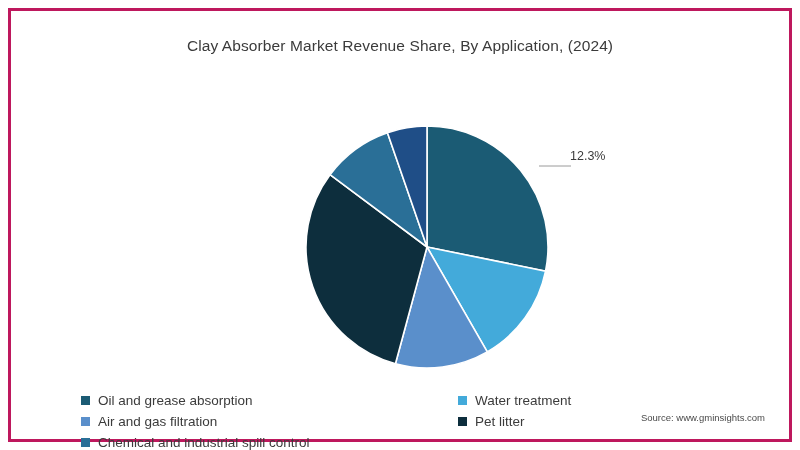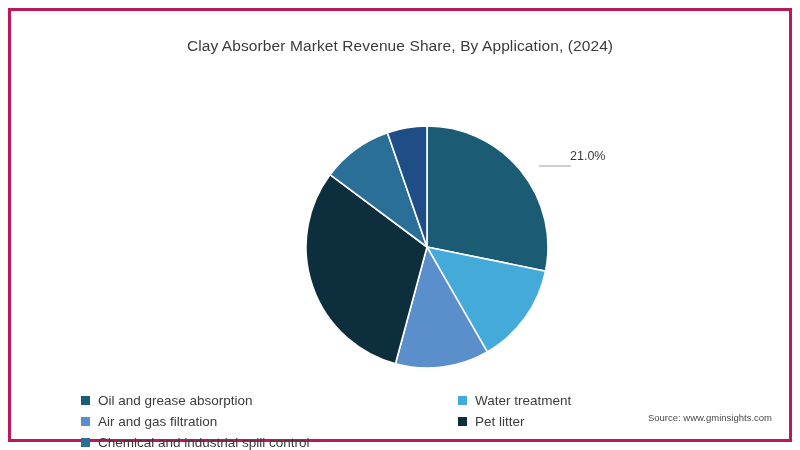--- a/index.html
+++ b/index.html
@@ -86,21 +86,21 @@
     flex: 0 0 auto;
   }
   .legend-label {
     font-size: 13.5px;
     color: #3b3b3b;
     white-space: nowrap;
   }
 
   .source {
     position: absolute;
-    right: 17px;
+    right: 24px;
     bottom: 16px;
     font-size: 9.5px;
     color: #4a4a4a;
     white-space: nowrap;
     text-align: right;
   }
 </style>
 </head>
 <body>
 
@@ -113,21 +113,21 @@
       <g id="pie-slices">
           <path d="M 416 236 L 416.00 115.00 A 121 121 0 0 1 534.56 260.16 Z" fill="#1b5b74" stroke="#ffffff" stroke-width="1.6"></path>
           <path d="M 416 236 L 534.56 260.16 A 121 121 0 0 1 476.28 340.92 Z" fill="#43aada" stroke="#ffffff" stroke-width="1.6"></path>
           <path d="M 416 236 L 476.28 340.92 A 121 121 0 0 1 384.44 352.81 Z" fill="#5a8fcb" stroke="#ffffff" stroke-width="1.6"></path>
           <path d="M 416 236 L 384.44 352.81 A 121 121 0 0 1 319.01 163.65 Z" fill="#0d2e3d" stroke="#ffffff" stroke-width="1.6"></path>
           <path d="M 416 236 L 319.01 163.65 A 121 121 0 0 1 376.45 121.65 Z" fill="#2a6f97" stroke="#ffffff" stroke-width="1.6"></path>
           <path d="M 416 236 L 376.45 121.65 A 121 121 0 0 1 416.00 115.00 Z" fill="#1f4e87" stroke="#ffffff" stroke-width="1.6"></path>
         </g>
       <line id="leader-line" x1="528" y1="155" x2="560" y2="155" stroke="#9a9a9a" stroke-width="1"></line>
     </svg>
-    <div class="pct-label">21.0%</div>
+    <div class="pct-label">12.3%</div>
   </div>
 
   <div class="legend">
     <div class="legend-col left">
       <div class="legend-item">
         <span class="swatch" style="background: rgb(27, 91, 116);"></span>
         <span class="legend-label">Oil and grease absorption</span>
       </div>
       <div class="legend-item">
         <span class="swatch" style="background: rgb(90, 143, 203);"></span>

